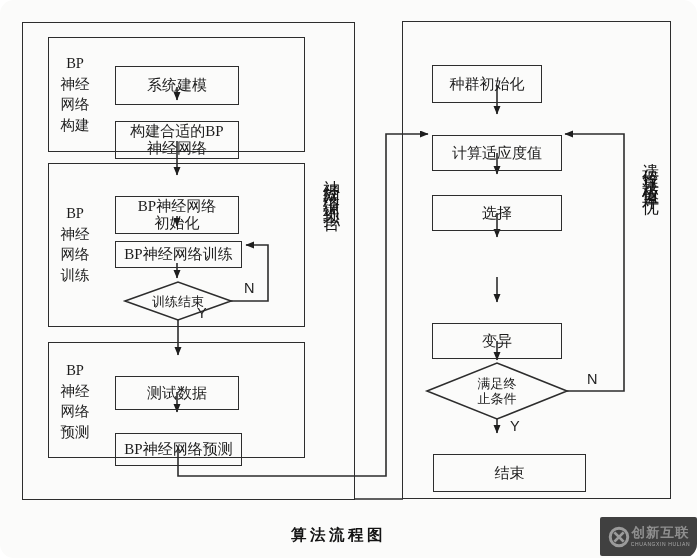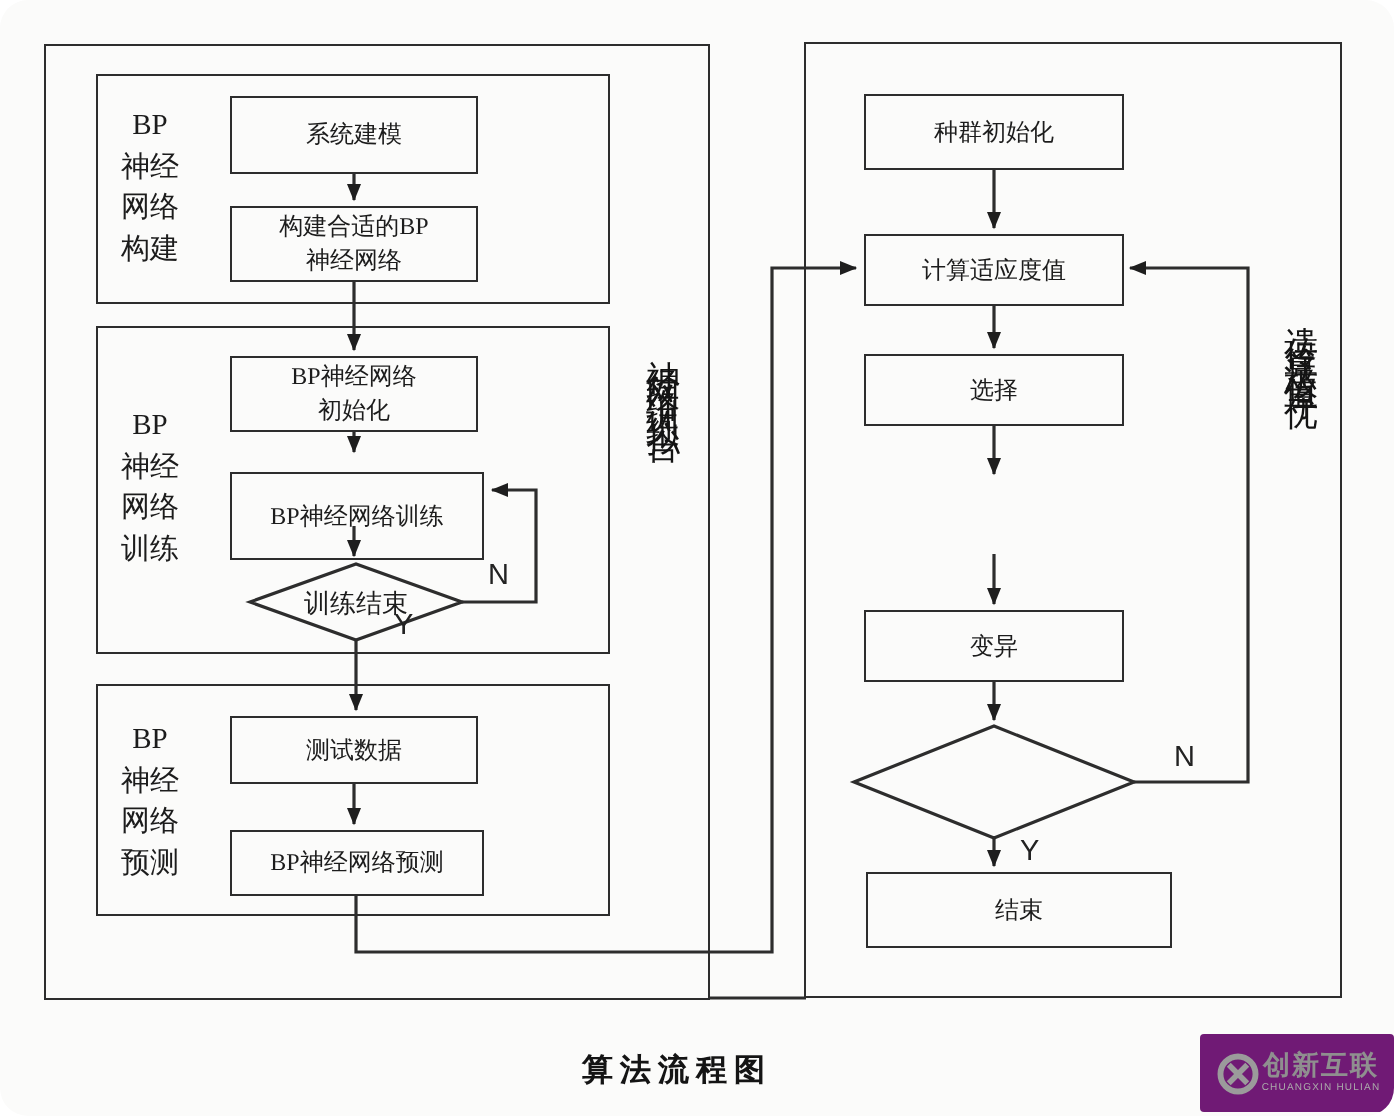--- a/index.html
+++ b/index.html
@@ -9,39 +9,39 @@
     font-family:"Liberation Serif","DejaVu Serif",serif;
     color:#1c1c1c;
     border-radius:14px;
   }
   .stage *{box-sizing:border-box;}
   svg.lines{position:absolute;left:0;top:0;}
   .frame{position:absolute;border:1.6px solid #2d2d2d;background:transparent;}
   .box{
     position:absolute;border:1.6px solid #2d2d2d;background:transparent;
     display:flex;align-items:center;justify-content:center;
-    text-align:center;font-size:12px;line-height:17px;white-space:pre-line;
+    text-align:center;font-size:15px;line-height:17px;white-space:pre-line;margin-top:18px;
   }
   .glabel{
     position:absolute;font-size:14.5px;line-height:20.5px;
     text-align:center;white-space:pre-line;
   }
   .vlabel{
     position:absolute;writing-mode:vertical-rl;text-orientation:upright;
     font-size:17px;letter-spacing:5px;line-height:34px;color:#141414;
   }
   .dtext{
     position:absolute;display:flex;align-items:center;justify-content:center;
     text-align:right;font-size:13px;line-height:15px;white-space:pre-line;
   }
   .ny{position:absolute;font-size:14.5px;font-family:"Liberation Sans","DejaVu Sans",sans-serif;color:#222;}
   .caption{position:absolute;font-weight:bold;font-size:15.5px;letter-spacing:3.5px;color:#141414;}
   .watermark{
     position:absolute;left:600px;top:517px;width:97px;height:39px;
-    background:#701a75;border-radius:2px;
+    background:#404040;border-radius:2px;
     display:flex;align-items:center;justify-content:center;gap:0;
   }
   .wm-text{display:flex;flex-direction:column;align-items:center;line-height:1;}
   .wm-brand{font-size:13.5px;font-weight:bold;color:#8f8f8f;letter-spacing:1px;font-family:"Liberation Sans","DejaVu Sans",sans-serif;}
   .wm-tag{font-size:5px;color:#ababab;letter-spacing:.6px;margin-top:2px;font-family:"Liberation Sans","DejaVu Sans",sans-serif;}
 </style>
 </head>
 <body>
 
 <div class="stage">
@@ -97,34 +97,36 @@
   <div class="glabel" style="left:55px;top:360px;width:40px">BP
 神经
 网络
 预测</div>
 
   <div class="box" style="left:115px;top:48px;width:124px;height:39px">系统建模</div>
   <div class="box" style="left:115px;top:103px;width:124px;height:38px">构建合适的BP
 神经网络</div>
   <div class="box" style="left:115px;top:178px;width:124px;height:38px">BP神经网络
 初始化</div>
-  <div class="box" style="left:115px;top:236px;width:127px;height:44px">BP神经网络训练</div>
+  <div class="box" style="left:115px;top:223px;width:127px;height:27px">BP神经网络训练</div>
   <div class="box" style="left:115px;top:358px;width:124px;height:34px">测试数据</div>
   <div class="box" style="left:115px;top:415px;width:127px;height:33px">BP神经网络预测</div>
 
   <div class="dtext" style="left:133px;top:291px;width:90px;height:20px">训练结束</div>
   <div class="ny" style="left:244px;top:280px">N</div>
   <div class="ny" style="left:197px;top:305px">Y</div>
 
-  <div class="box" style="left:432px;top:47px;width:130px;height:38px">种群初始化</div>
+  <div class="box" style="left:432px;top:47px;width:110px;height:38px">种群初始化</div>
   <div class="box" style="left:432px;top:117px;width:130px;height:36px">计算适应度值</div>
   <div class="box" style="left:432px;top:177px;width:130px;height:36px">选择</div>
   <div class="box" style="left:432px;top:305px;width:130px;height:36px">变异</div>
   <div class="box" style="left:433px;top:436px;width:153px;height:38px">结束</div>
 
+  <div class="dtext" style="left:455px;top:374px;width:84px;height:34px">满足终
+止条件</div>
   <div class="ny" style="left:587px;top:371px">N</div>
   <div class="ny" style="left:510px;top:418px">Y</div>
 
   <div class="vlabel" style="left:314px;top:166px">神经网络训练拟合</div>
   <div class="vlabel" style="left:633px;top:150px">遗传算法极值寻优</div>
 
   <div class="caption" style="left:291px;top:525px">算法流程图</div>
 
   <div class="watermark">
     <svg width="24" height="24" viewBox="0 0 26 26">

